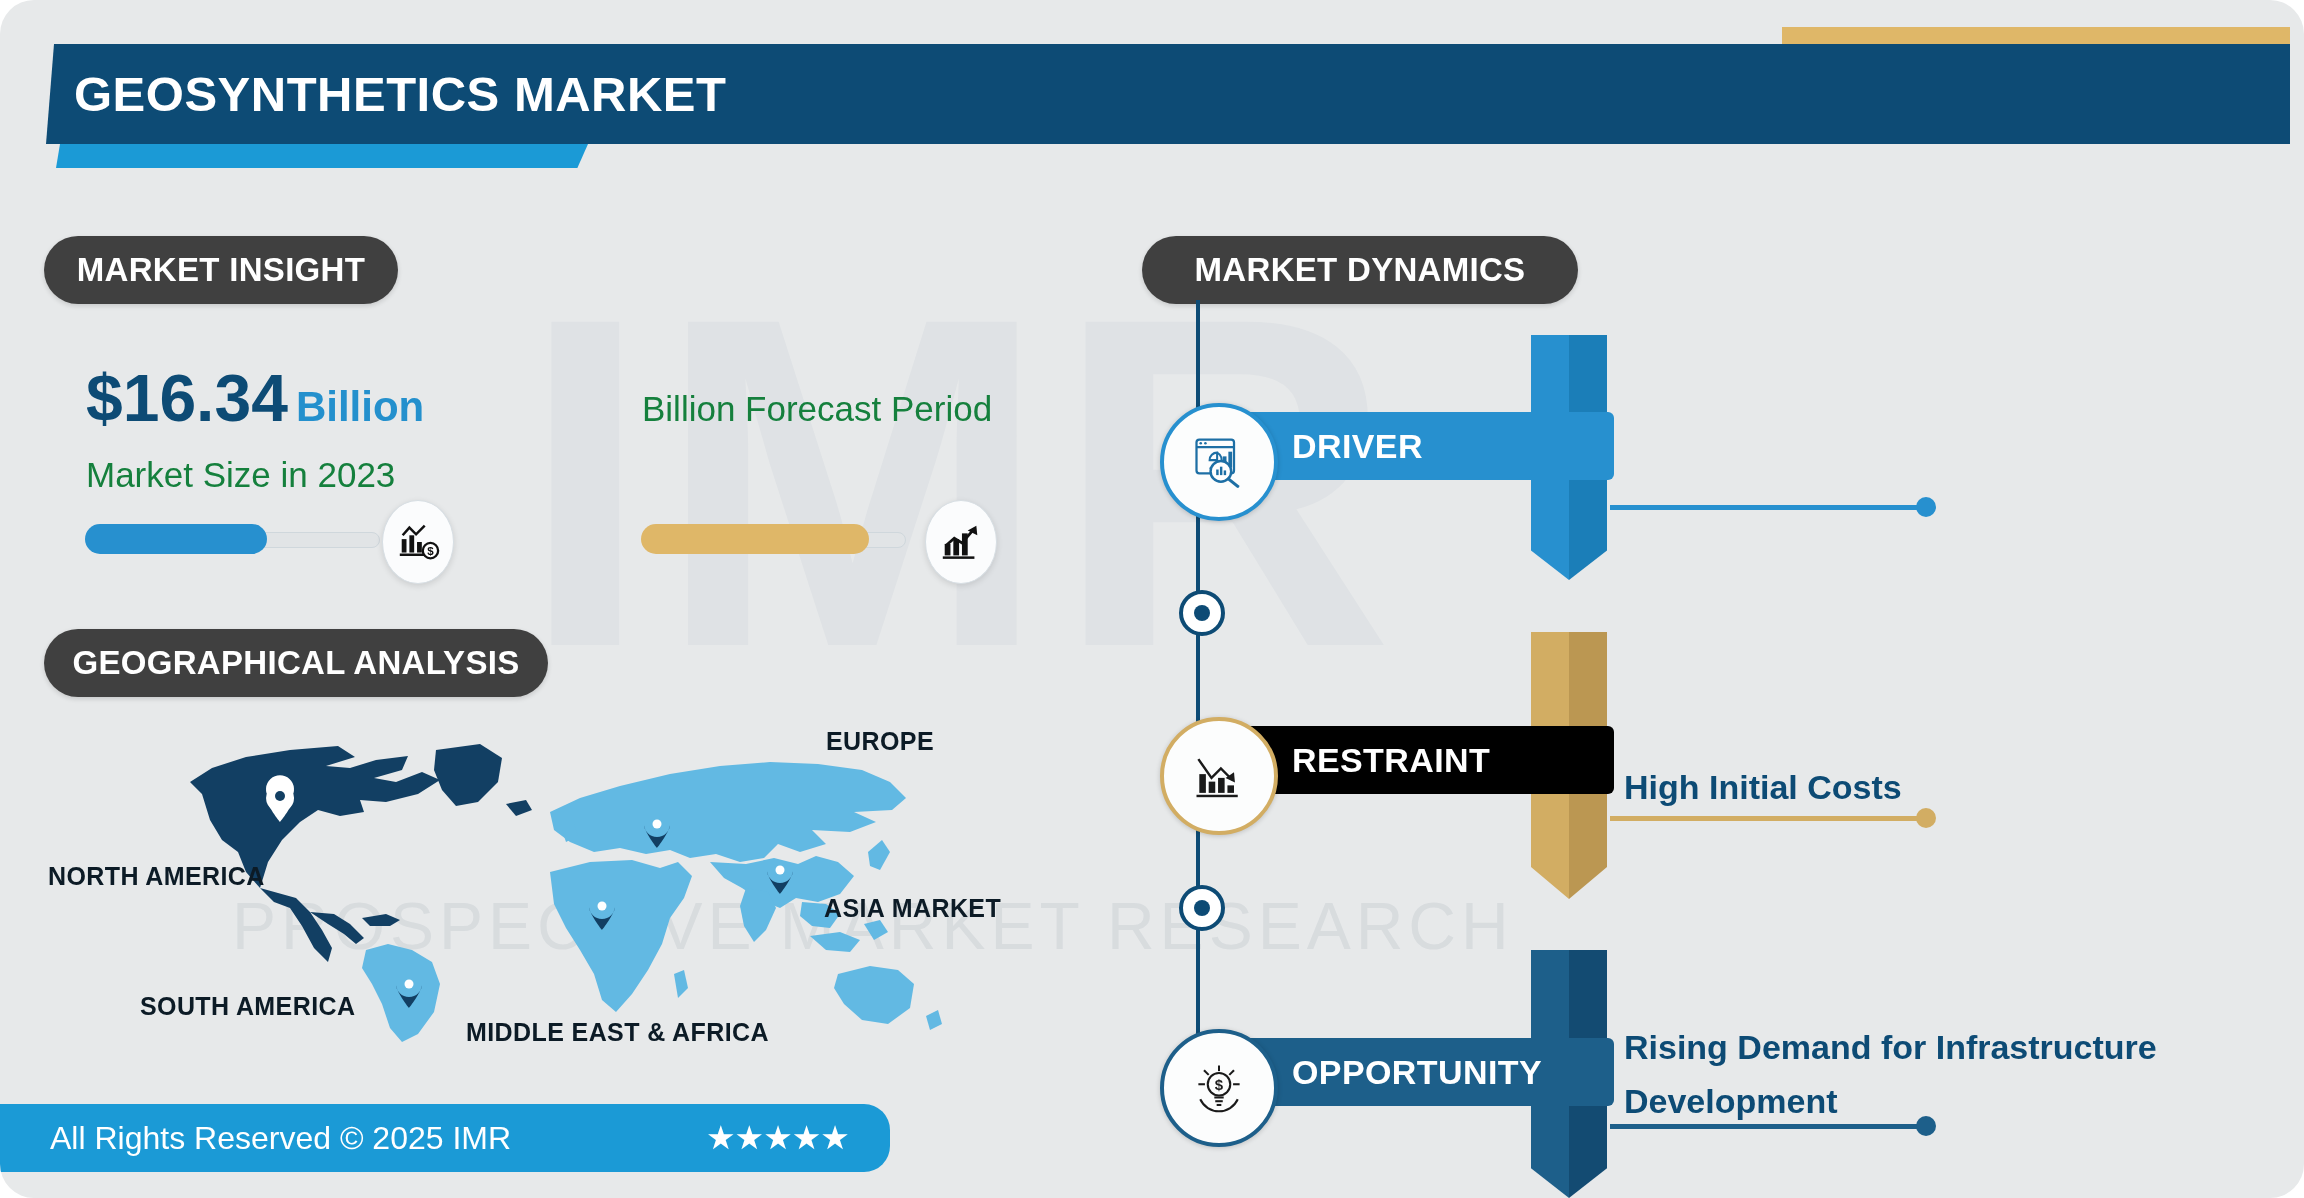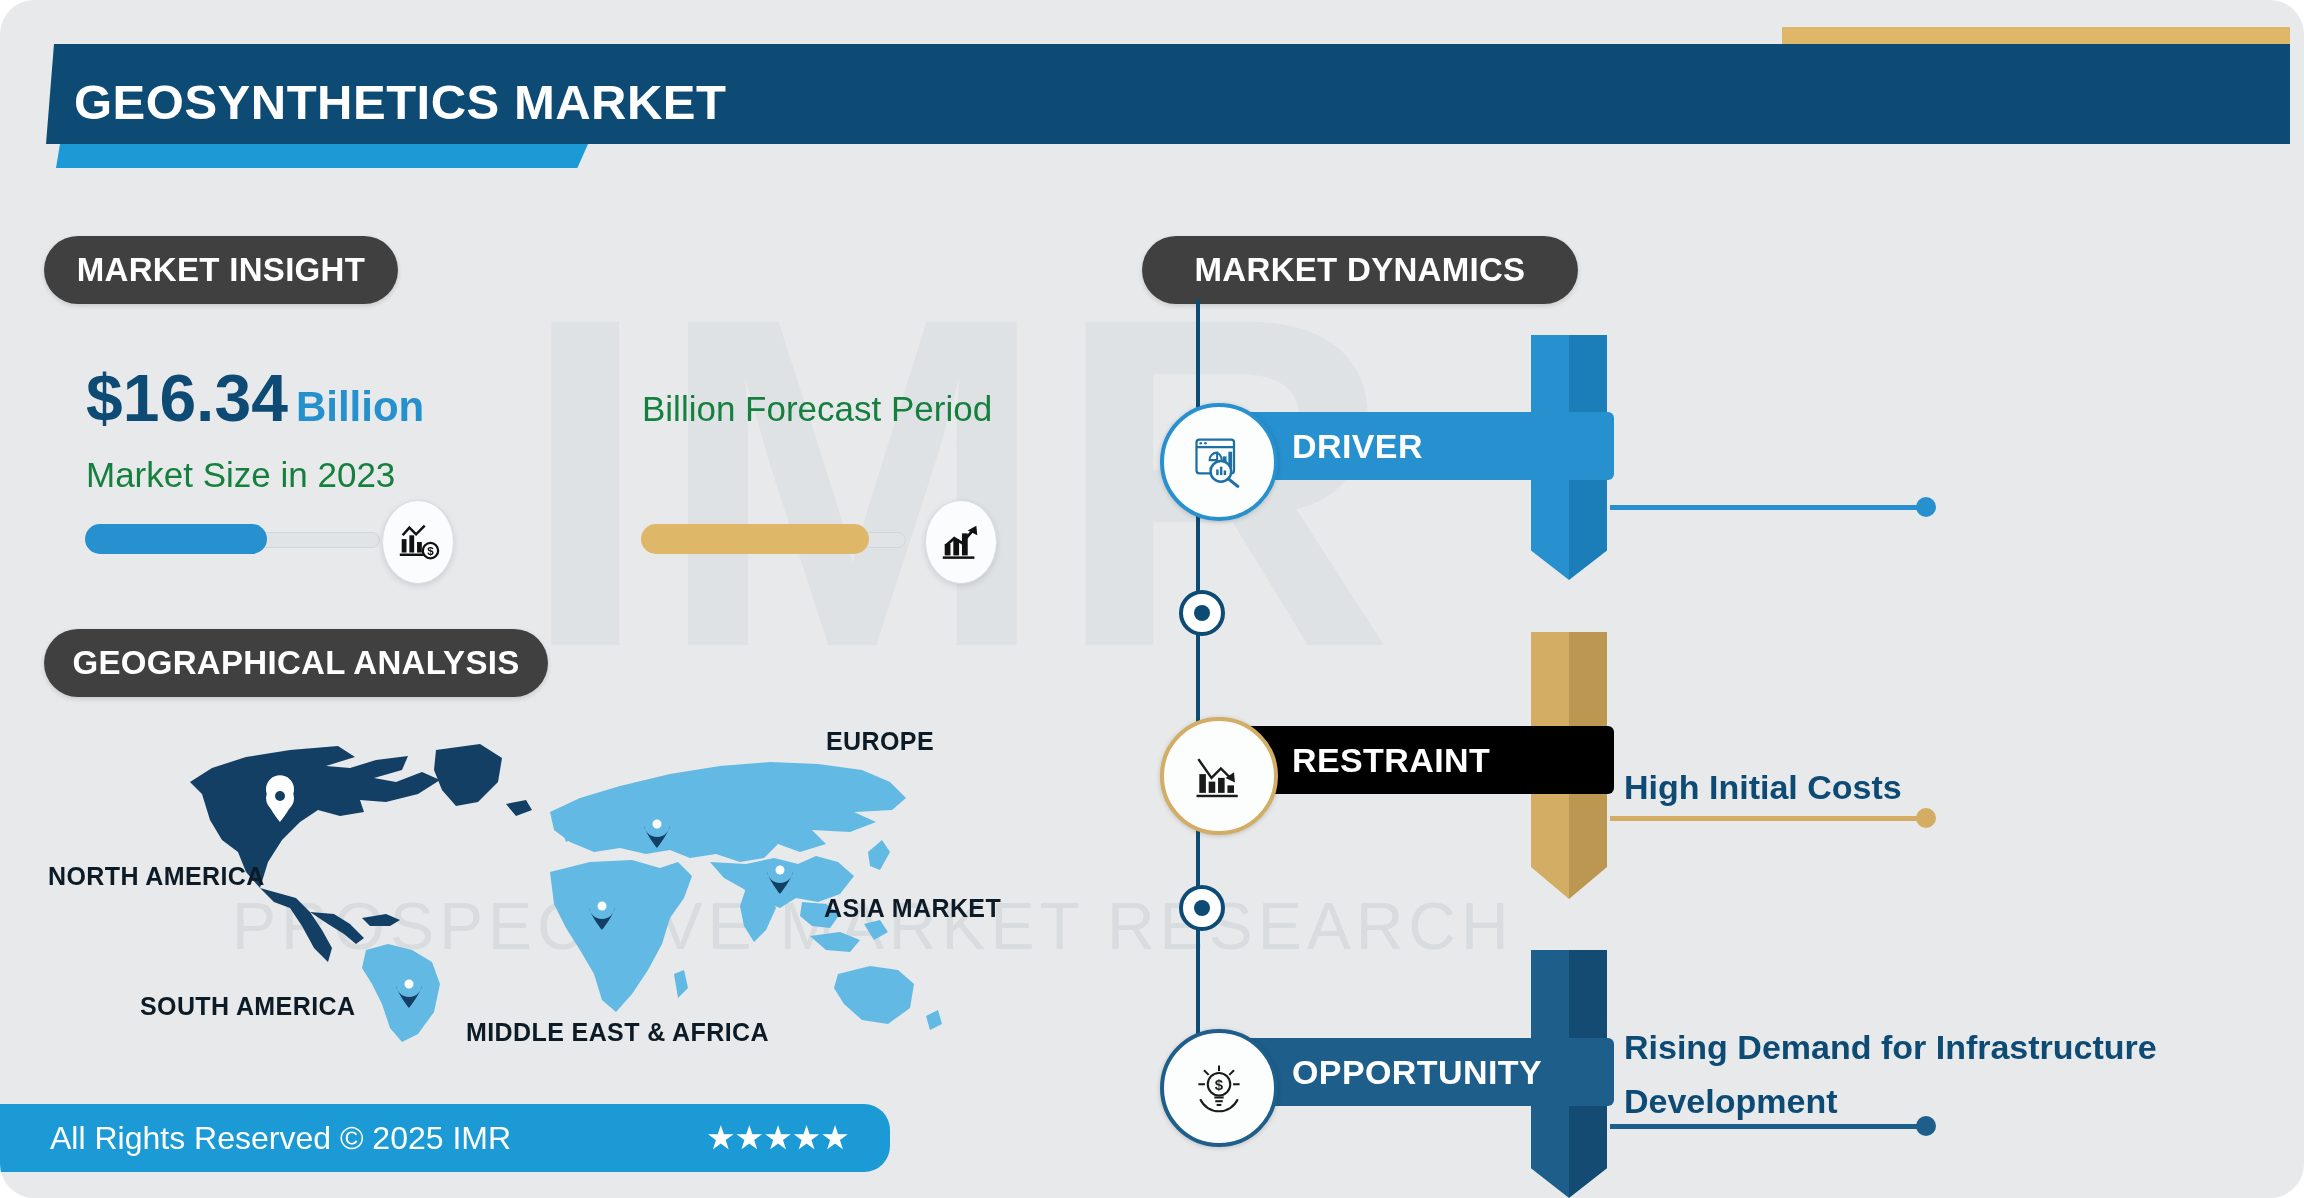--- a/index.html
+++ b/index.html
@@ -38,21 +38,20 @@
   }
   .header-under{
     position:absolute;left:56px;top:144px;width:532px;height:24px;
     background:#1b9ad6;
     clip-path:polygon(4px 0, 100% 0, 98% 100%, 0 100%);
   }
   .header-title{
     position:absolute;left:74px;top:60px;
     font-size:49px;font-weight:700;color:#ffffff;letter-spacing:.5px;
     line-height:68px;
-    margin-top:8px;
   }
   
   .pill{
     position:absolute;background:#404040;border-radius:60px;
     color:#fff;font-size:33px;font-weight:600;letter-spacing:.3px;
     display:flex;align-items:center;justify-content:center;
     box-shadow:0 2px 5px rgba(0,0,0,.14);
   }
   #pill-insight{left:44px;top:236px;width:354px;height:68px;}
   #pill-geo{left:44px;top:629px;width:504px;height:68px;}

